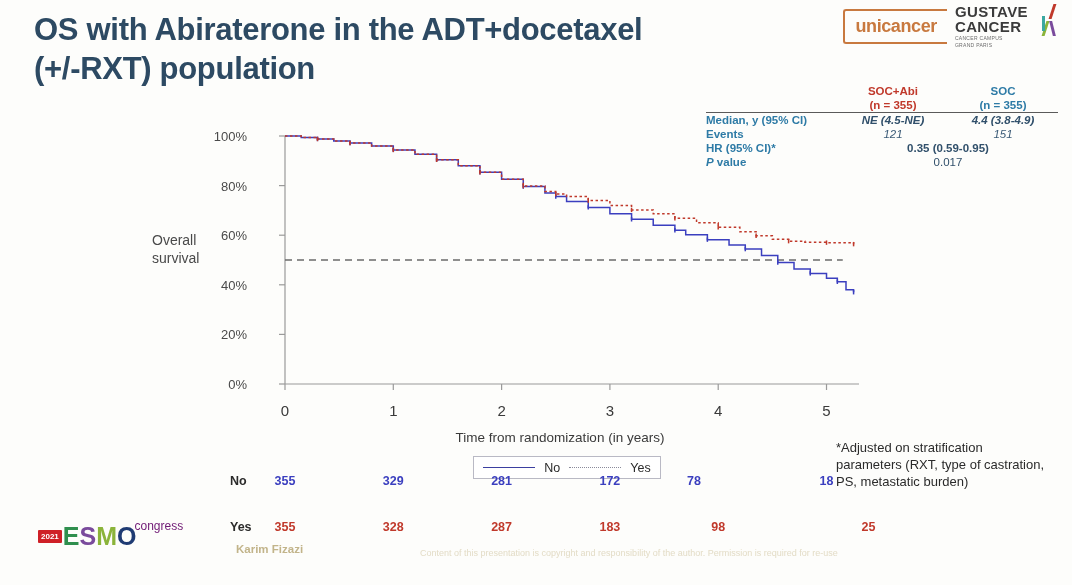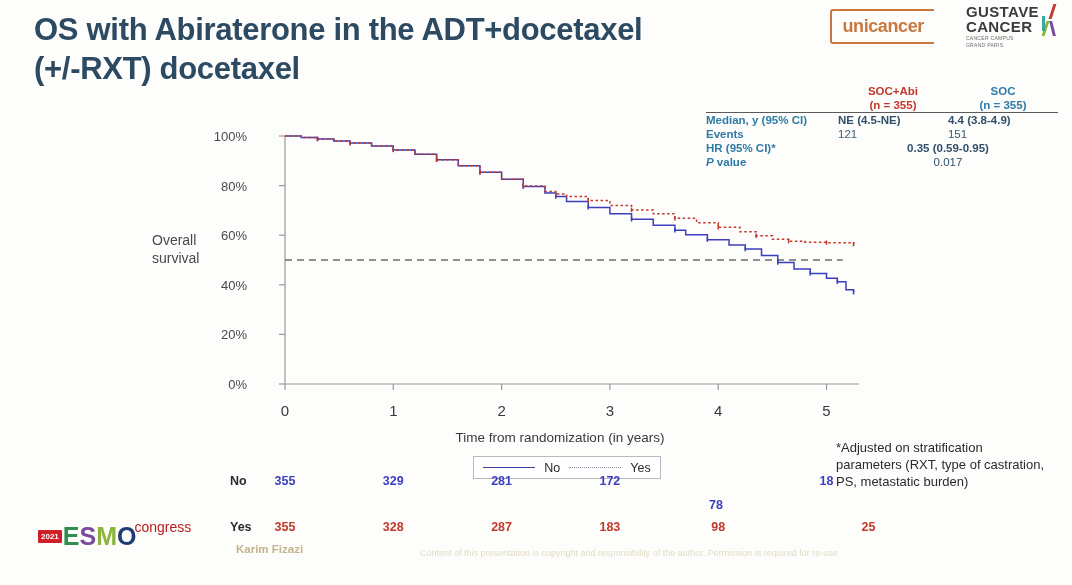--- a/index.html
+++ b/index.html
@@ -32,38 +32,38 @@
   .unicancer .brk-top{top:-2px;}
   .unicancer .brk-bot{bottom:-2px;}
   .unicancer span{
     font-size:18px;font-weight:bold;color:#c8793f;letter-spacing:-0.4px;
   }
   .gustave{line-height:1.0;}
   .gustave .g1,.gustave .g2{
     font-size:15px;font-weight:bold;color:#3b3b3b;letter-spacing:0.4px;
   }
   .gustave .g3{font-size:5px;color:#6b6b6b;letter-spacing:0.3px;margin-top:2px;}
-  .gustave-wrap{display:flex;align-items:flex-start;gap:3px;margin-left:24px;}
+  .gustave-wrap{display:flex;align-items:flex-start;gap:14px;}
   .slashes{position:relative;width:16px;height:34px;}
   .slashes i{position:absolute;display:block;width:3px;height:15px;}
   .sl1{background:#c0392b;left:9px;top:0;transform:skewX(-18deg);}
   .sl2{background:#8bb43a;left:2px;top:17px;transform:skewX(-18deg);}
   .sl3{background:#7a4b9c;left:9px;top:17px;transform:skewX(14deg);}
   .sl4{background:#3aa8a0;left:0px;top:12px;width:10px;height:3px;transform:none;}
 
   
   .stats{position:absolute;left:706px;top:84px;width:352px;font-size:11.5px;}
   .stats table{border-collapse:collapse;width:100%;}
   .stats td{padding:1px 0;white-space:nowrap;}
   .st-lab{color:#2e7ba6;font-weight:bold;width:132px;}
   .st-lab.italicP{font-weight:bold;}
   .st-lab.italicP i{font-style:italic;}
   .hd-abi{color:#c0392b;font-weight:bold;text-align:center;}
   .hd-soc{color:#2e7ba6;font-weight:bold;text-align:center;}
-  .val{color:#31506b;text-align:left;font-weight:bold;}
+  .val{color:#31506b;text-align:center;font-weight:bold;font-style:italic;}
   .val.thin{font-weight:normal;color:#3b5b77;}
   .rule td{border-top:1.6px solid #5a5a5a;height:0;padding:0;font-size:0;line-height:0;}
   .span2{text-align:center;color:#31506b;font-weight:bold;}
   .span2.thin{font-weight:normal;}
 
   
   .chart-wrap{position:absolute;left:255px;top:128px;width:610px;height:264px;}
   .ylabel{
     position:absolute;left:152px;top:232px;width:80px;
     font-size:14px;color:#4a4a4a;line-height:1.25;text-align:left;
@@ -109,41 +109,41 @@
   .esmo{position:absolute;left:38px;top:521px;height:30px;display:flex;align-items:center;}
   .esmo .yr{
     background:#cf2027;color:#fff;font-size:8px;font-weight:bold;
     padding:2px 3px;border-radius:1px;margin-right:1px;
   }
   .esmo .e{color:#2f8f4e;font-size:25px;font-weight:bold;line-height:1;}
   .esmo .s{color:#7a4b9c;font-size:25px;font-weight:bold;line-height:1;}
   .esmo .m{color:#8bb43a;font-size:25px;font-weight:bold;line-height:1;}
   .esmo .o{color:#1f3b73;font-size:25px;font-weight:bold;line-height:1;}
   .esmo .congress{
-    color:#b91c1c;font-size:14px;margin-left:-2px;align-self:flex-start;
+    color:#701a75;font-size:12px;margin-left:-2px;align-self:flex-start;
     margin-top:-2px;
     text-align:right;
   }
   .author{
     position:absolute;left:236px;top:543px;font-size:11.5px;
     color:#c2b48a;font-weight:bold;
   }
   .copyright{
     position:absolute;left:420px;top:548px;width:620px;
     font-size:9px;color:#e3dcc6;white-space:nowrap;
   }
 </style>
 </head>
 <body>
 
 <div class="slide">
 
   <div class="title">
     <div>OS with Abiraterone in the ADT+docetaxel</div>
-    <div>(+/-RXT) docetaxel</div>
+    <div>(+/-RXT) population</div>
   </div>
 
   <div class="logos">
     <div class="unicancer">
       <div class="brk-top"></div>
       <div class="brk-bot"></div>
       <span>unicancer</span>
     </div>
     <div class="gustave-wrap">
       <div class="gustave">
@@ -269,21 +269,21 @@
     <span>Yes</span>
   </div>
 
   <div class="risk">
     <div class="risk-row row-no">
       <span class="rlab">No</span>
     <span class="rnum" style="left: 55px;">355</span>
         <span class="rnum" style="left: 163.302px;">329</span>
         <span class="rnum" style="left: 271.604px;">281</span>
         <span class="rnum" style="left: 379.906px; text-align: right;">172</span>
-        <span class="rnum" style="left: 486px; margin-top: 24px;">78</span>
+        <span class="rnum" style="left: 464px;">78</span>
         <span class="rnum" style="left: 596.509px;">18</span>
       </div>
     <div class="risk-row row-yes">
       <span class="rlab">Yes</span>
     <span class="rnum" style="left: 55px;">355</span>
         <span class="rnum" style="left: 163.302px;">328</span>
         <span class="rnum" style="left: 271.604px;">287</span>
         <span class="rnum" style="left: 379.906px;">183</span>
         <span class="rnum" style="left: 488.208px;">98</span>
         <span class="rnum" style="left: 596.509px; margin-left: 42px;">25</span>

